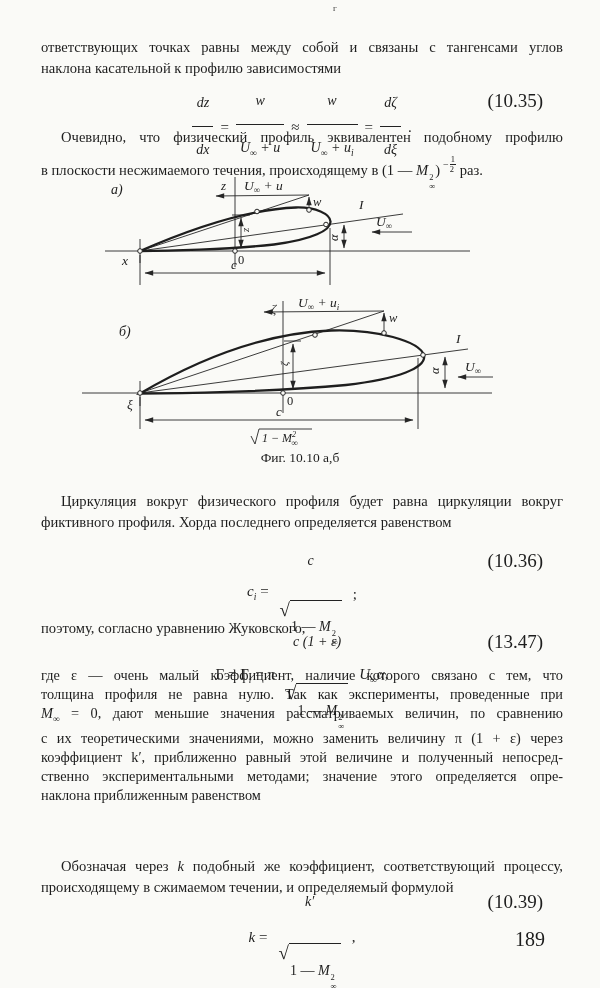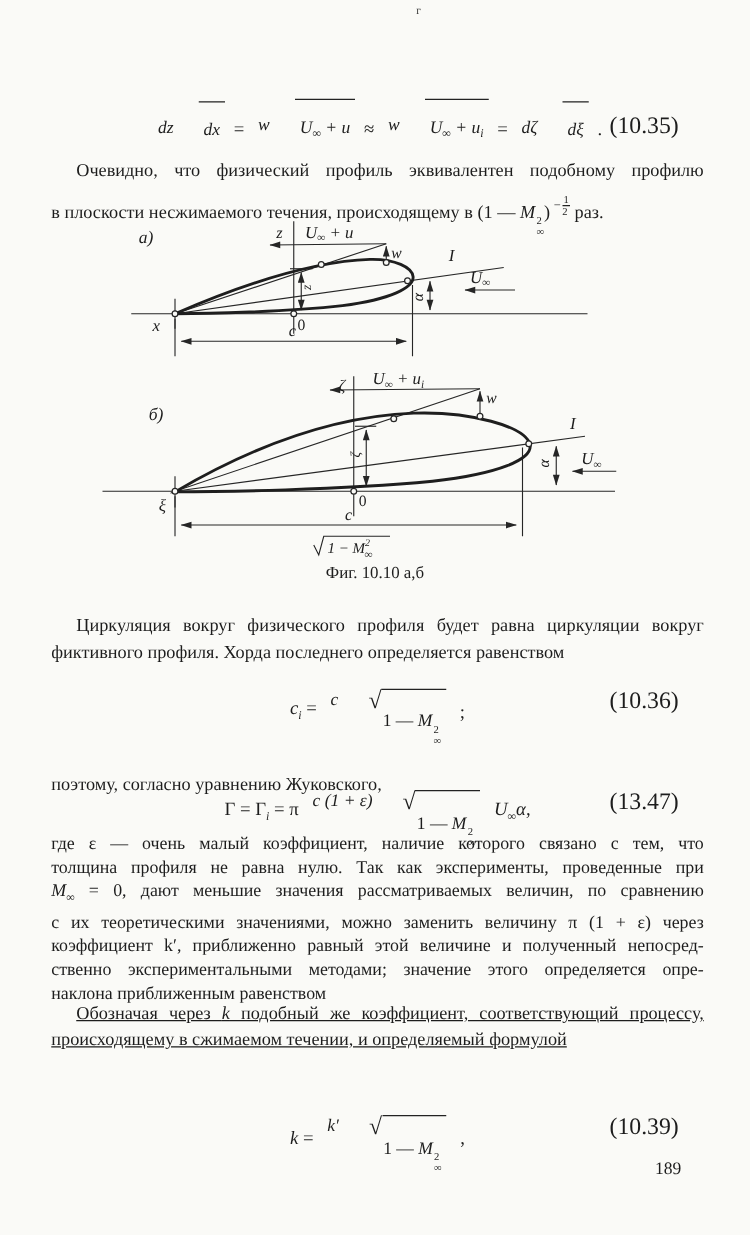--- a/index.html
+++ b/index.html
@@ -11,45 +11,49 @@
   .line{text-align:justify;text-align-last:justify;}
   .line.last{text-align-last:left;}
   .line.ind{text-indent:20px;}
   .i{font-style:italic;}
   .rm{font-style:normal;}
   sub{font-size:9.5px;}
   .eq{position:absolute;left:41px;width:522px;text-align:center;font-size:15px;}
   .eq-body{display:inline-flex;align-items:center;gap:7px;font-style:italic;}
   .eq-no{position:absolute;right:20px;top:50%;transform:translateY(-50%);
          font-style:normal;font-size:19px;}
-  .frac{display:inline-flex;flex-direction:row;align-items:flex-start;font-size:14px;font-family:Liberation Serif, serif;}
+  .frac{display:inline-flex;flex-direction:column;align-items:center;font-size:14px;font-family:Liberation Serif, serif;}
   .frac .ft{padding:0 4px 1px;}
-  .frac .fb{border-top:1.1px solid #222;padding:1px 4px 0;white-space:nowrap;margin-left:16px;}
+  .frac .fb{border-top:1.1px solid #222;padding:1px 4px 0;white-space:nowrap;}
   .sqrt{display:inline-flex;align-items:flex-start;}
   .rsign{font-style:normal;font-size:19px;line-height:0.8;transform:translateY(2px);}
   .rbar{border-top:1.2px solid #222;padding:2px 4px 0 1px;white-space:nowrap;}
   .ss{display:inline-flex;flex-direction:column;align-items:flex-start;font-size:8.5px;
       font-style:normal;line-height:1;vertical-align:-5px;margin-left:1px;}
   .expf{display:inline-flex;align-items:center;font-size:10px;vertical-align:7px;
         margin-left:3px;font-style:normal;}
   .tf{display:inline-flex;flex-direction:column;text-align:center;font-size:8.5px;
       line-height:1.1;margin-left:1px;}
   .tf .t1{border-bottom:1px solid #222;padding:0 1px;}
-  .pageno{position:absolute;right:55px;top:928px;font-size:14px;}
+  .pageno{position:absolute;right:55px;top:928px;font-size:20px;}
   .fig{position:absolute;left:60px;top:170px;}
   svg text{fill:#1d1d1d;font-family:"Liberation Serif",serif;}
   svg .it{font-style:italic;}
 </style>
 </head>
 <body>
 
 <div class="page">
 
   <span class="mark">г</span>
 
+  <div class="txt" style="top:37px;">
+    <div class="line">ответствующих точках равны между собой и связаны с тангенсами углов</div>
+    <div class="line last">наклона касательной к профилю зависимостями</div>
+  </div>
 
   <div class="eq" style="top:79px;height:44px;line-height:44px;">
     <span class="eq-body">
       <span class="frac">
           <span class="ft i">dz</span>
           <span class="fb i">dx</span>
         </span>
       <span class="rm">=</span>
       <span class="frac">
           <span class="ft i">w</span>
@@ -221,21 +225,21 @@
     <div class="line">где ε — очень малый коэффициент, наличие которого связано с тем, что</div>
     <div class="line">толщина профиля не равна нулю. Так как эксперименты, проведенные при</div>
     <div class="line"><span class="i">M</span><sub>∞</sub><span> = 0, дают меньшие значения рассматриваемых величин, по сравнению</span></div>
     <div class="line">с их теоретическими значениями, можно заменить величину π (1 + ε) через</div>
     <div class="line">коэффициент k′, приближенно равный этой величине и полученный непосред-</div>
     <div class="line">ственно экспериментальными методами; значение этого определяется опре-</div>
     <div class="line last">наклона приближенным равенством</div>
   </div>
 
 
-  <div class="txt" style="top:801px;text-decoration:underline;">
+  <div class="txt" style="top:856px;">
     <div class="line ind"><span>Обозначая через </span><span class="i">k</span><span> подобный же коэффициент, соответствующий процессу,</span></div>
     <div class="line last">происходящему в сжимаемом течении, и определяемый формулой</div>
   </div>
 
   <div class="eq" style="top:877px;height:50px;line-height:50px;">
     <span class="eq-body">
       <span><span class="i">k</span><span class="rm"> = </span></span>
       <span class="frac">
           <span class="ft i">k′</span>
           <span class="fb" style="border-top:none;padding-top:0;"><span class="sqrt">

